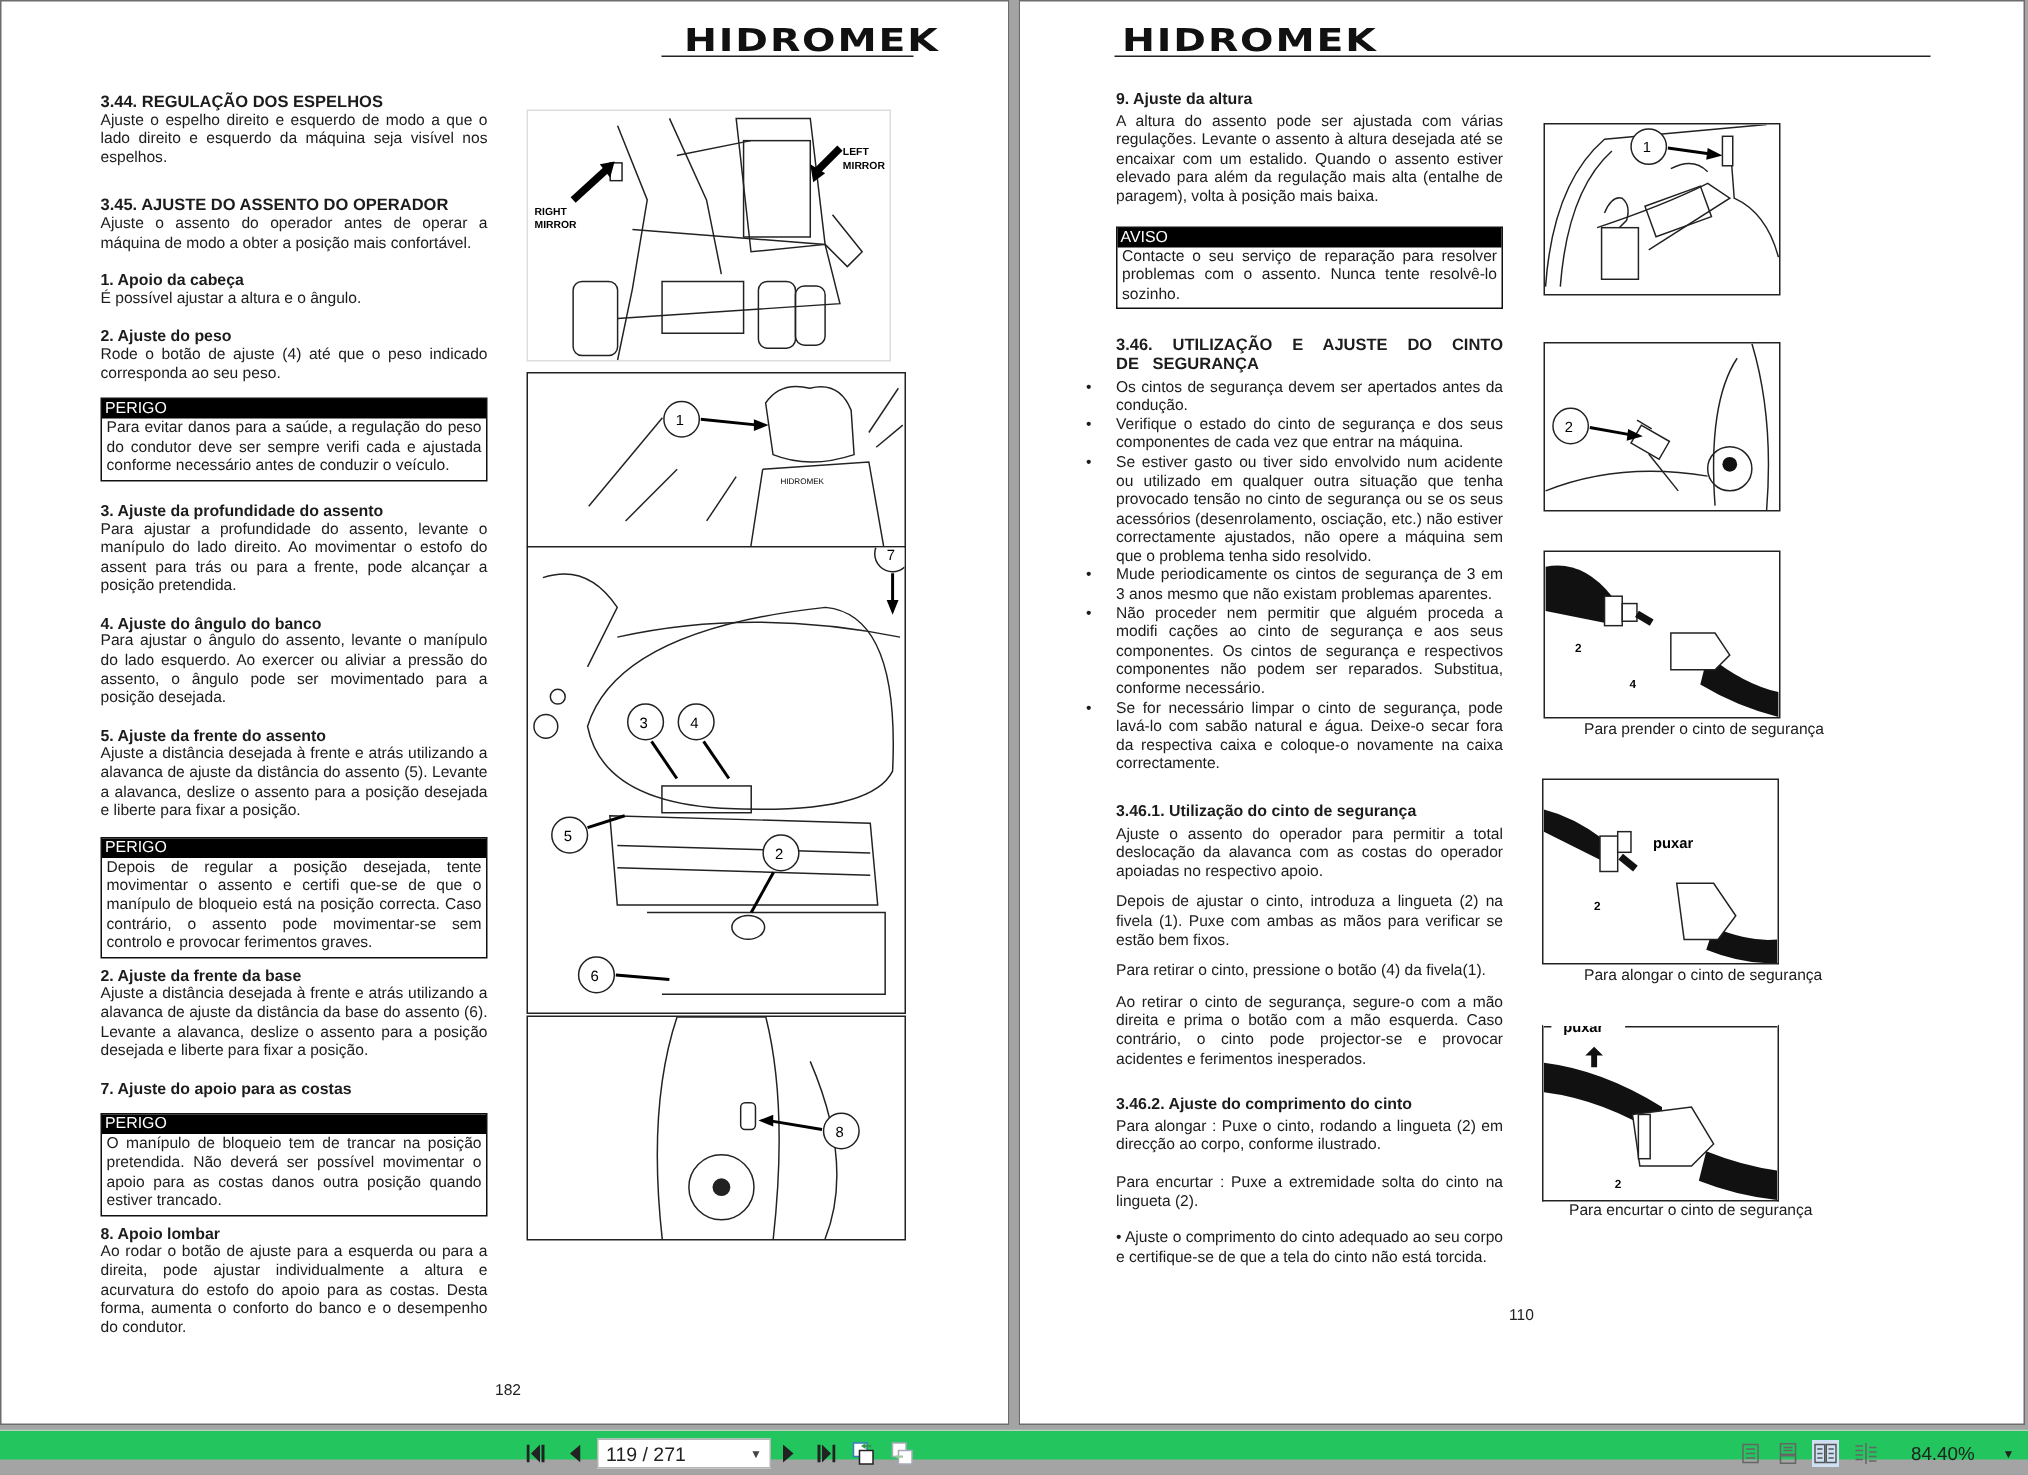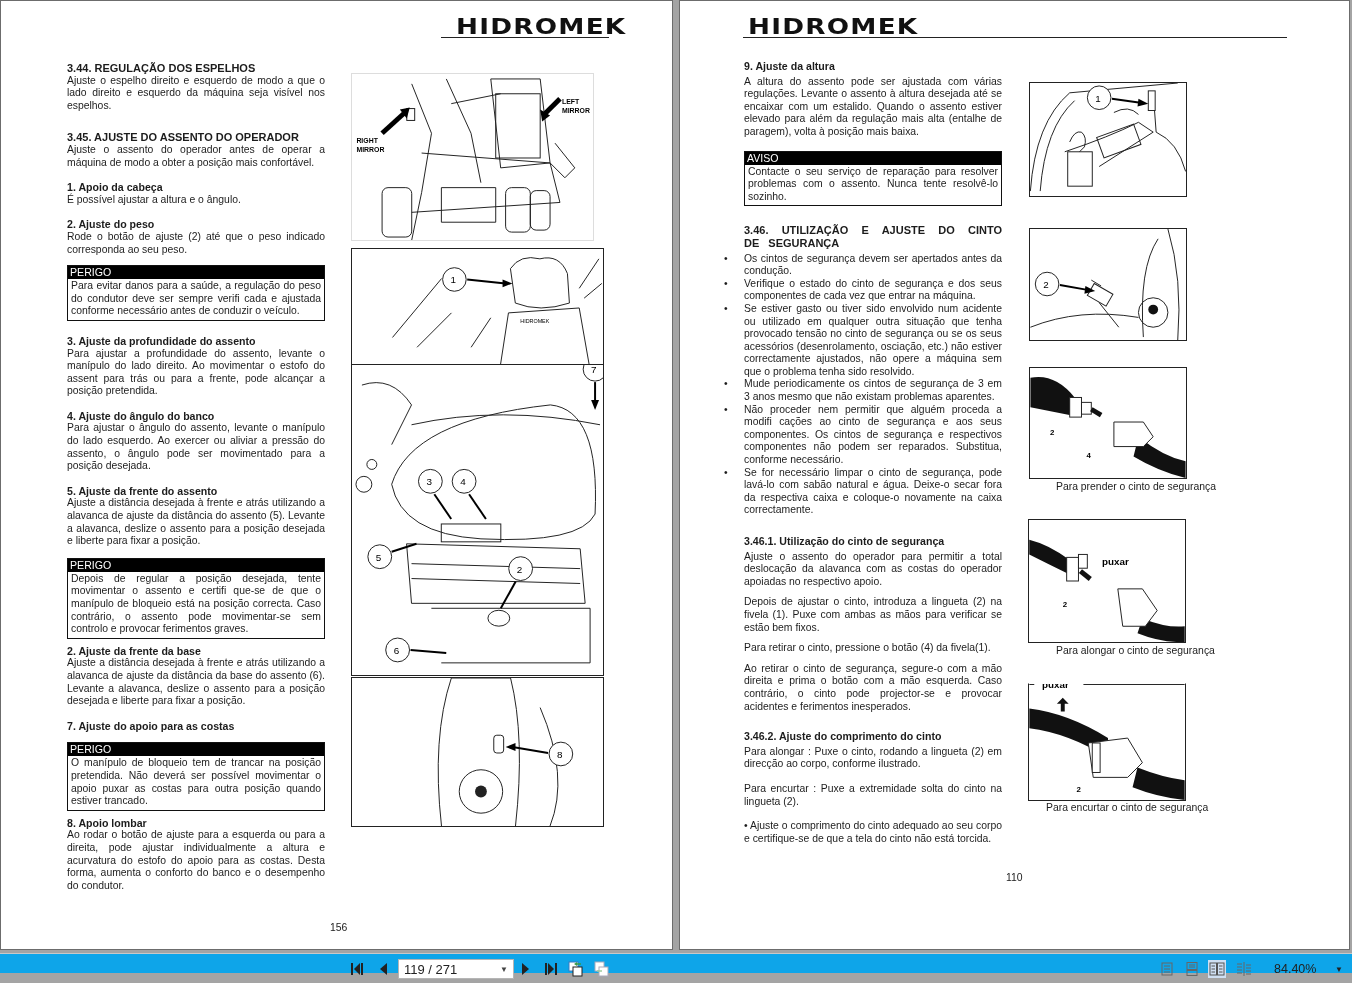--- a/index.html
+++ b/index.html
@@ -19,21 +19,21 @@
   .box { border: 1px solid #111; margin: 4px 0 6px 0; }
   .box-head { background: #000; color: #fff; font-size: 10.6px; padding: 0 2px; line-height: 13px; }
   .box-body { padding: 1px 3px 2px 3px; text-align: justify; }
   ul.bul { list-style: none; }
   ul.bul li { position: relative; padding-left: 0; text-align: justify; }
   ul.bul li .dot { position: absolute; left: -20px; top: 0; }
   .fig { position: absolute; border: 1px solid #222; background: #fff; overflow: hidden; }
   .fig svg { width: 100%; height: 100%; display: block; }
   .caption { position: absolute; font-size: 10.4px; color: #1c1c1c; margin-left: 28px; }
   .pageno { position: absolute; font-size: 10.4px; color: #222; }
-  .toolbar { position: absolute; left: 0; top: 953px; width: 1352px; height: 20px; background: #0ea5e9; border-top: 1px solid #c8c8c8; }
+  .toolbar { position: absolute; left: 0; top: 953px; width: 1352px; height: 20px; background: #22c55e; border-top: 1px solid #c8c8c8; }
   .tb-btn { position: absolute; top: 6px; height: 18px; display: flex; align-items: center; justify-content: center; color: #222; font-size: 13px; cursor: pointer; }
   .page-select { position: absolute; left: 398px; top: 5px; width: 116px; height: 20px; background: #fff; border: 1px solid #b5b5b5; font-size: 13px; color: #222; padding: 1px 5px; display: flex; justify-content: space-between; align-items: center; }
   .page-select .arrow { font-size: 8px; color: #444; }
   .zoom-val { position: absolute; left: 1274px; top: 8px; font-size: 12.5px; color: #222; }
   .view-btn { position: absolute; top: 6px; width: 18px; height: 18px; display: flex; align-items: center; justify-content: center; }
   .view-btn.active { background: #cfe0f3; }
 </style>
 </head>
 <body>
 
@@ -47,21 +47,21 @@
       <div class="sec">3.44. REGULAÇÃO DOS ESPELHOS</div>
       <p>Ajuste o espelho direito e esquerdo de modo a que o lado direito e esquerdo da máquina seja visível nos espelhos.</p>
       <div class="gap" style="height:19px;"></div>
       <div class="sec">3.45. AJUSTE DO ASSENTO DO OPERADOR</div>
       <p>Ajuste o assento do operador antes de operar a máquina de modo a obter a posição mais confortável.</p>
       <div class="gap"></div>
       <div class="h">1. Apoio da cabeça</div>
       <p>É possível ajustar a altura e o ângulo.</p>
       <div class="gap"></div>
       <div class="h">2. Ajuste do peso</div>
-      <p>Rode o botão de ajuste (2) até que o peso indicado corresponda ao seu peso.</p>
+      <p>Rode o botão de ajuste (4) até que o peso indicado corresponda ao seu peso.</p>
       <div class="box" style="margin-top:9px;">
         <div class="box-head">PERIGO</div>
         <div class="box-body">Para evitar danos para a saúde, a regulação do peso do condutor deve ser sempre verifi cada e ajustada conforme necessário antes de conduzir o veículo.</div>
       </div>
       <div class="gap-s"></div>
       <div class="h">3. Ajuste da profundidade do assento</div>
       <p>Para ajustar a profundidade do assento, levante o manípulo do lado direito. Ao movimentar o estofo do assent para trás ou para a frente, pode alcançar a posição pretendida.</p>
       <div class="gap"></div>
       <div class="h">4. Ajuste do ângulo do banco</div>
       <p>Para ajustar o ângulo do assento, levante o manípulo do lado esquerdo. Ao exercer ou aliviar a pressão do assento, o ângulo pode ser movimentado para a posição desejada.</p>
@@ -71,21 +71,21 @@
       <div class="box" style="margin-top:10px;">
         <div class="box-head">PERIGO</div>
         <div class="box-body">Depois de regular a posição desejada, tente movimentar o assento e certifi que-se de que o manípulo de bloqueio está na posição correcta. Caso contrário, o assento pode movimentar-se sem controlo e provocar ferimentos graves.</div>
       </div>
       <div class="h">2. Ajuste da frente da base</div>
       <p>Ajuste a distância desejada à frente e atrás utilizando a alavanca de ajuste da distância da base do assento (6). Levante a alavanca, deslize o assento para a posição desejada e liberte para fixar a posição.</p>
       <div class="gap"></div>
       <div class="h">7. Ajuste do apoio para as costas</div>
       <div class="box" style="margin-top:10px;">
         <div class="box-head">PERIGO</div>
-        <div class="box-body">O manípulo de bloqueio tem de trancar na posição pretendida. Não deverá ser possível movimentar o apoio puxar as costas para outra posição quando estiver trancado.</div>
+        <div class="box-body">O manípulo de bloqueio tem de trancar na posição pretendida. Não deverá ser possível movimentar o apoio para as costas danos outra posição quando estiver trancado.</div>
       </div>
       <div class="h">8. Apoio lombar</div>
       <p>Ao rodar o botão de ajuste para a esquerda ou para a direita, pode ajustar individualmente a altura e acurvatura do estofo do apoio para as costas. Desta forma, aumenta o conforto do banco e o desempenho do condutor.</p>
     </div>
 
     <div class="fig" style="left:350px; top:72px; width:243px; height:168px; border-color:#ddd;">
       <svg viewBox="0 0 243 168">
         <g fill="none" stroke="#222" stroke-width="1">
           <path d="M60 10 L80 60 L70 120 L60 168"></path>
             <path d="M95 5 L120 60 L130 110"></path>
@@ -178,21 +178,21 @@
           <rect x="143" y="58" width="10" height="18" rx="3"></rect>
         </g>
         <circle cx="130" cy="115" r="6" fill="#222"></circle>
         <circle cx="211" cy="77" r="12" fill="#fff" stroke="#222"></circle>
           <text x="207" y="81" font-size="10" font-family="Liberation Sans, sans-serif">8</text>
         <path d="M198 76 L162 70" stroke="#000" stroke-width="2"></path>
           <polygon points="165,66 155,70 165,74" fill="#000"></polygon>
       </svg>
     </div>
 
-    <div class="pageno" style="left:329px; top:921px;">156</div>
+    <div class="pageno" style="left:329px; top:921px;">182</div>
   </div>
 
   <div class="page page-right">
     <div class="logo" style="left:68px;">HIDROMEK</div>
     <div class="logo-rule" style="left:63px; width:544px;"></div>
 
     <div class="col" style="left:64px; top:59px; width:258px;">
       <div class="h">9. Ajuste da altura</div>
       <div class="gap-s" style="height:3px;"></div>
       <p>A altura do assento pode ser ajustada com várias regulações. Levante o assento à altura desejada até se encaixar com um estalido. Quando o assento estiver elevado para além da regulação mais alta (entalhe de paragem), volta à posição mais baixa.</p>

